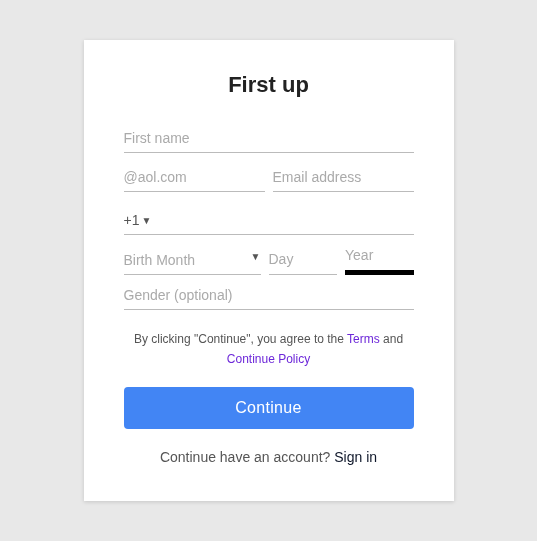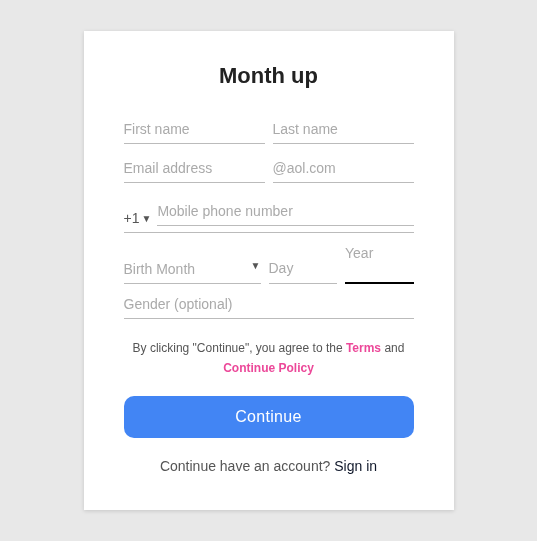--- a/index.html
+++ b/index.html
@@ -161,22 +161,22 @@
       width: 100%;
       padding: 8px 0 0 0;
     }
 
     .day-input-wrap input::placeholder {
       color: #aaa;
     }
 
     .year-input-wrap {
       flex: 1;
-      border-bottom: 2px solid #000000;
-      padding-bottom: 20px;
+      border-bottom: 5px solid #000000;
+      padding-bottom: 6px;
     }
 
     .year-input-wrap input {
       border: none;
       outline: none;
       font-size: 14px;
       color: #aaa;
       background: transparent;
       width: 100%;
       padding: 8px 0 0 0;
@@ -207,32 +207,31 @@
 
     .terms-text {
       font-size: 12px;
       color: #555;
       text-align: center;
       margin-bottom: 18px;
       line-height: 1.6;
     }
 
     .terms-text a {
-      color: #ec4899;
+      color: #6d28d9;
       text-decoration: none;
-      font-weight: bold;
     }
 
     .continue-btn {
       display: block;
       width: 100%;
       background-color: #4285f4;
       color: #fff;
       border: none;
-      border-radius: 10px;
+      border-radius: 4px;
       font-size: 16px;
       padding: 12px 0;
       cursor: pointer;
       margin-bottom: 20px;
       font-weight: 500;
       letter-spacing: 0.3px;
     }
 
     .signin-text {
       text-align: center;
@@ -246,53 +245,49 @@
     }
 
     .spacer {
       height: 4px;
     }
   </style>
 </head>
 <body>
 
 <div class="card">
-  <div class="title">Month up</div>
+  <div class="title">First up</div>
 
   <div class="form-row">
     <div class="form-group half">
       <input type="text" placeholder="First name" style="">
     </div>
-    <div class="form-group half">
-      <input type="text" placeholder="Last name" style="">
-    </div>
   </div>
 
   <div class="spacer"></div>
 
   <div class="form-row">
     <div class="form-group half">
+      <input type="text" placeholder="@aol.com" style="">
+    </div>
+    <div class="form-group half">
       <input type="email" placeholder="Email address" style="">
-    </div>
-    <div class="form-group half">
-      <input type="text" placeholder="@aol.com" style="">
     </div>
   </div>
 
   <div class="spacer"></div>
 
 
   <div class="spacer"></div>
 
   <div class="phone-row">
     <button class="phone-code">
       <span>+1</span>
       <span class="dropdown-arrow">▼</span>
     </button>
-    <input type="tel" class="phone-input" placeholder="Mobile phone number" style="">
   </div>
 
   <div class="dob-row">
     <div class="birth-month-select">
       <select>
         <option value="" disabled="" selected="">Birth Month</option>
         <option>January</option>
         <option>February</option>
         <option>March</option>
         <option>April</option>

